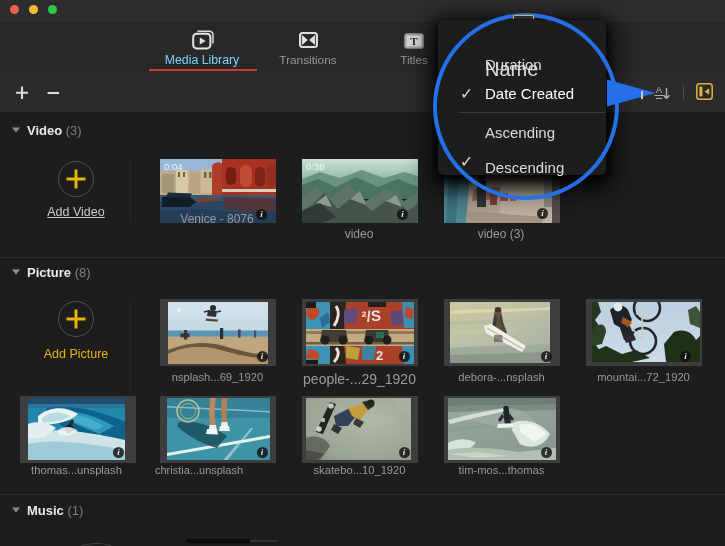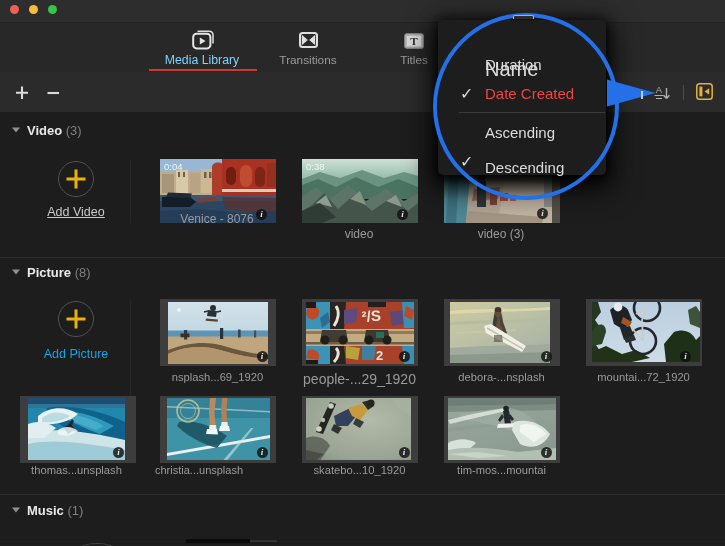--- a/index.html
+++ b/index.html
@@ -154,21 +154,21 @@
 <div class="abs" style="left:0;top:256.5px;width:725px;height:1px;background:#2e2e2e;"></div>
 <svg class="abs" style="left:11px;top:268px;" width="10" height="8" viewBox="0 0 10 8">
     <path d="M 1 1.5 L 9 1.5 L 5 6.5 Z" fill="#8f8f8f"></path>
   </svg>
 <div class="abs" style="left:27px;top:264.5px;font-size:13px;font-weight:bold;color:#e9e9e9;">Picture <span style="font-weight:normal;color:#7f7f7f;">(8)</span></div>
 
 <div class="abs" style="left:58px;top:301px;width:36px;height:36px;border:1.3px solid #525252;border-radius:50%;"></div>
 <svg class="abs" style="left:64px;top:307px;" width="24" height="24" viewBox="0 0 24 24">
     <path d="M 2.5 12 L 21.5 12 M 12 2.5 L 12 21.5" stroke="#eab308" stroke-width="3"></path>
   </svg>
-<div class="abs" style="left:16px;top:346.5px;width:120px;text-align:center;font-size:12.5px;color:#0ea5e9;">Add Picture</div>
+<div class="abs" style="left:16px;top:346.5px;width:120px;text-align:center;font-size:12.5px;color:#eab308;">Add Picture</div>
 
 <div class="abs" style="left:160px;top:299px;width:116px;height:67px;background:#3d3d3d;"></div>
 <div class="abs" style="left:302px;top:299px;width:116px;height:67px;background:#3d3d3d;"></div>
 <div class="abs" style="left:444px;top:299px;width:116px;height:67px;background:#3d3d3d;"></div>
 <div class="abs" style="left:586px;top:299px;width:116px;height:67px;background:#3d3d3d;"></div>
 
 <svg class="abs" style="left:168px;top:301.5px;" width="100" height="62" viewBox="0 0 100 62" preserveAspectRatio="none">
   <defs>
       <linearGradient id="bsky" x1="0" y1="0" x2="0" y2="1">
     <stop offset="0" stop-color="#d3e2ea"></stop>
@@ -368,21 +368,21 @@
   <path d="M 66 24 C 80 20 94 26 102 36 C 96 48 84 52 72 46 L 64 32 Z" fill="#dce6de"></path>
   <path d="M 72 27 C 82 24 92 28 98 36 L 86 44 L 72 34 Z" fill="#f0f5f0"></path>
   <path d="M 0 45 C 10 40 20 40 28 45 L 16 56 L 0 56 Z" fill="#d8e2da"></path>
   <path d="M 0 52 C 20 48 44 50 70 54 L 108 50 L 108 62.5 L 0 62.5 Z" fill="#b2c0b4"></path>
   <path d="M 0 56 L 30 54 L 60 58 L 30 60 Z" fill="#cdd8cc" opacity="0.8"></path>
 </svg>
 
 <div class="abs" style="left:14px;top:464px;width:125px;text-align:center;font-size:11.2px;color:#9a9a9a;">thomas...unsplash</div>
 <div class="abs" style="left:155px;top:464px;width:125px;font-size:11px;color:#9a9a9a;">christia...unsplash</div>
 <div class="abs" style="left:297px;top:464px;width:125px;text-align:center;font-size:11.2px;color:#9a9a9a;">skatebo...10_1920</div>
-<div class="abs" style="left:439px;top:464px;width:125px;text-align:center;font-size:11.2px;color:#9a9a9a;">tim-mos...mountai</div>
+<div class="abs" style="left:439px;top:464px;width:125px;text-align:center;font-size:11.2px;color:#9a9a9a;">tim-mos...thomas</div>
 
 <div class="abs" style="left:0;top:493.5px;width:725px;height:1px;background:#2e2e2e;"></div>
 <svg class="abs" style="left:11px;top:506px;" width="10" height="8" viewBox="0 0 10 8">
     <path d="M 1 1.5 L 9 1.5 L 5 6.5 Z" fill="#8f8f8f"></path>
   </svg>
 <div class="abs" style="left:27px;top:502.5px;font-size:13px;font-weight:bold;color:#e9e9e9;">Music <span style="font-weight:normal;color:#7f7f7f;">(1)</span></div>
 
 <div class="abs" style="left:186px;top:538.5px;width:64px;height:5px;background:#0c0c0c;"></div>
 <div class="abs" style="left:250px;top:540px;width:27px;height:2px;background:#333333;"></div>
 <div class="abs" style="left:0px;top:543px;width:725px;height:1px;background:#191919;"></div>
@@ -402,21 +402,21 @@
 <div class="info" style="left:680px;top:350.5px;">i</div>
 <div class="info" style="left:113px;top:446.5px;">i</div>
 <div class="info" style="left:256.5px;top:446.5px;">i</div>
 <div class="info" style="left:398.5px;top:446.5px;">i</div>
 <div class="info" style="left:540.5px;top:446.5px;">i</div>
 
 <div class="abs" style="left:438px;top:20px;width:168px;height:154.5px;background:#1d1d1d;border-radius:5px;box-shadow:0 10px 28px 6px rgba(0,0,0,0.72), 0 4px 10px rgba(0,0,0,0.8), 0 0 16px 2px rgba(0,0,0,0.5);"></div>
 <div class="abs" style="left:485px;top:28px;font-size:20px;color:#dcdcdc;margin-top:30px;">Name</div>
 <div class="abs" style="left:485px;top:56px;font-size:15px;color:#dcdcdc;">Duration</div>
 <div class="abs" style="left:460px;top:84px;font-size:16px;color:#dcdcdc;">✓</div>
-<div class="abs" style="left:485px;top:85px;font-size:15px;color:#ef4444;">Date Created</div>
+<div class="abs" style="left:485px;top:85px;font-size:15px;color:#ffffff;">Date Created</div>
 <div class="abs" style="left:459px;top:112px;width:146px;height:1px;background:#3b3b3b;"></div>
 <div class="abs" style="left:485px;top:124px;font-size:15px;color:#dcdcdc;">Ascending</div>
 <div class="abs" style="left:460px;top:152px;font-size:16px;color:#dcdcdc;">✓</div>
 <div class="abs" style="left:485px;top:159px;font-size:15px;color:#dcdcdc;">Descending</div>
 
 <svg class="abs" style="left:595px;top:70px;" width="65" height="45" viewBox="0 0 65 45">
   <path d="M 12 9.5 L 60.5 23 L 12 36.5 Z" fill="#2470e8"></path>
 </svg>
 <div class="abs" style="left:433px;top:12.5px;width:185.5px;height:187px;border:4.8px solid #2470e8;border-radius:50%;"></div>
 <div class="abs" style="left:513px;top:15px;width:21px;height:4px;background:#2c2c2c;border:1.3px solid #e3b341;border-bottom:none;border-radius:2px 2px 0 0;"></div>

